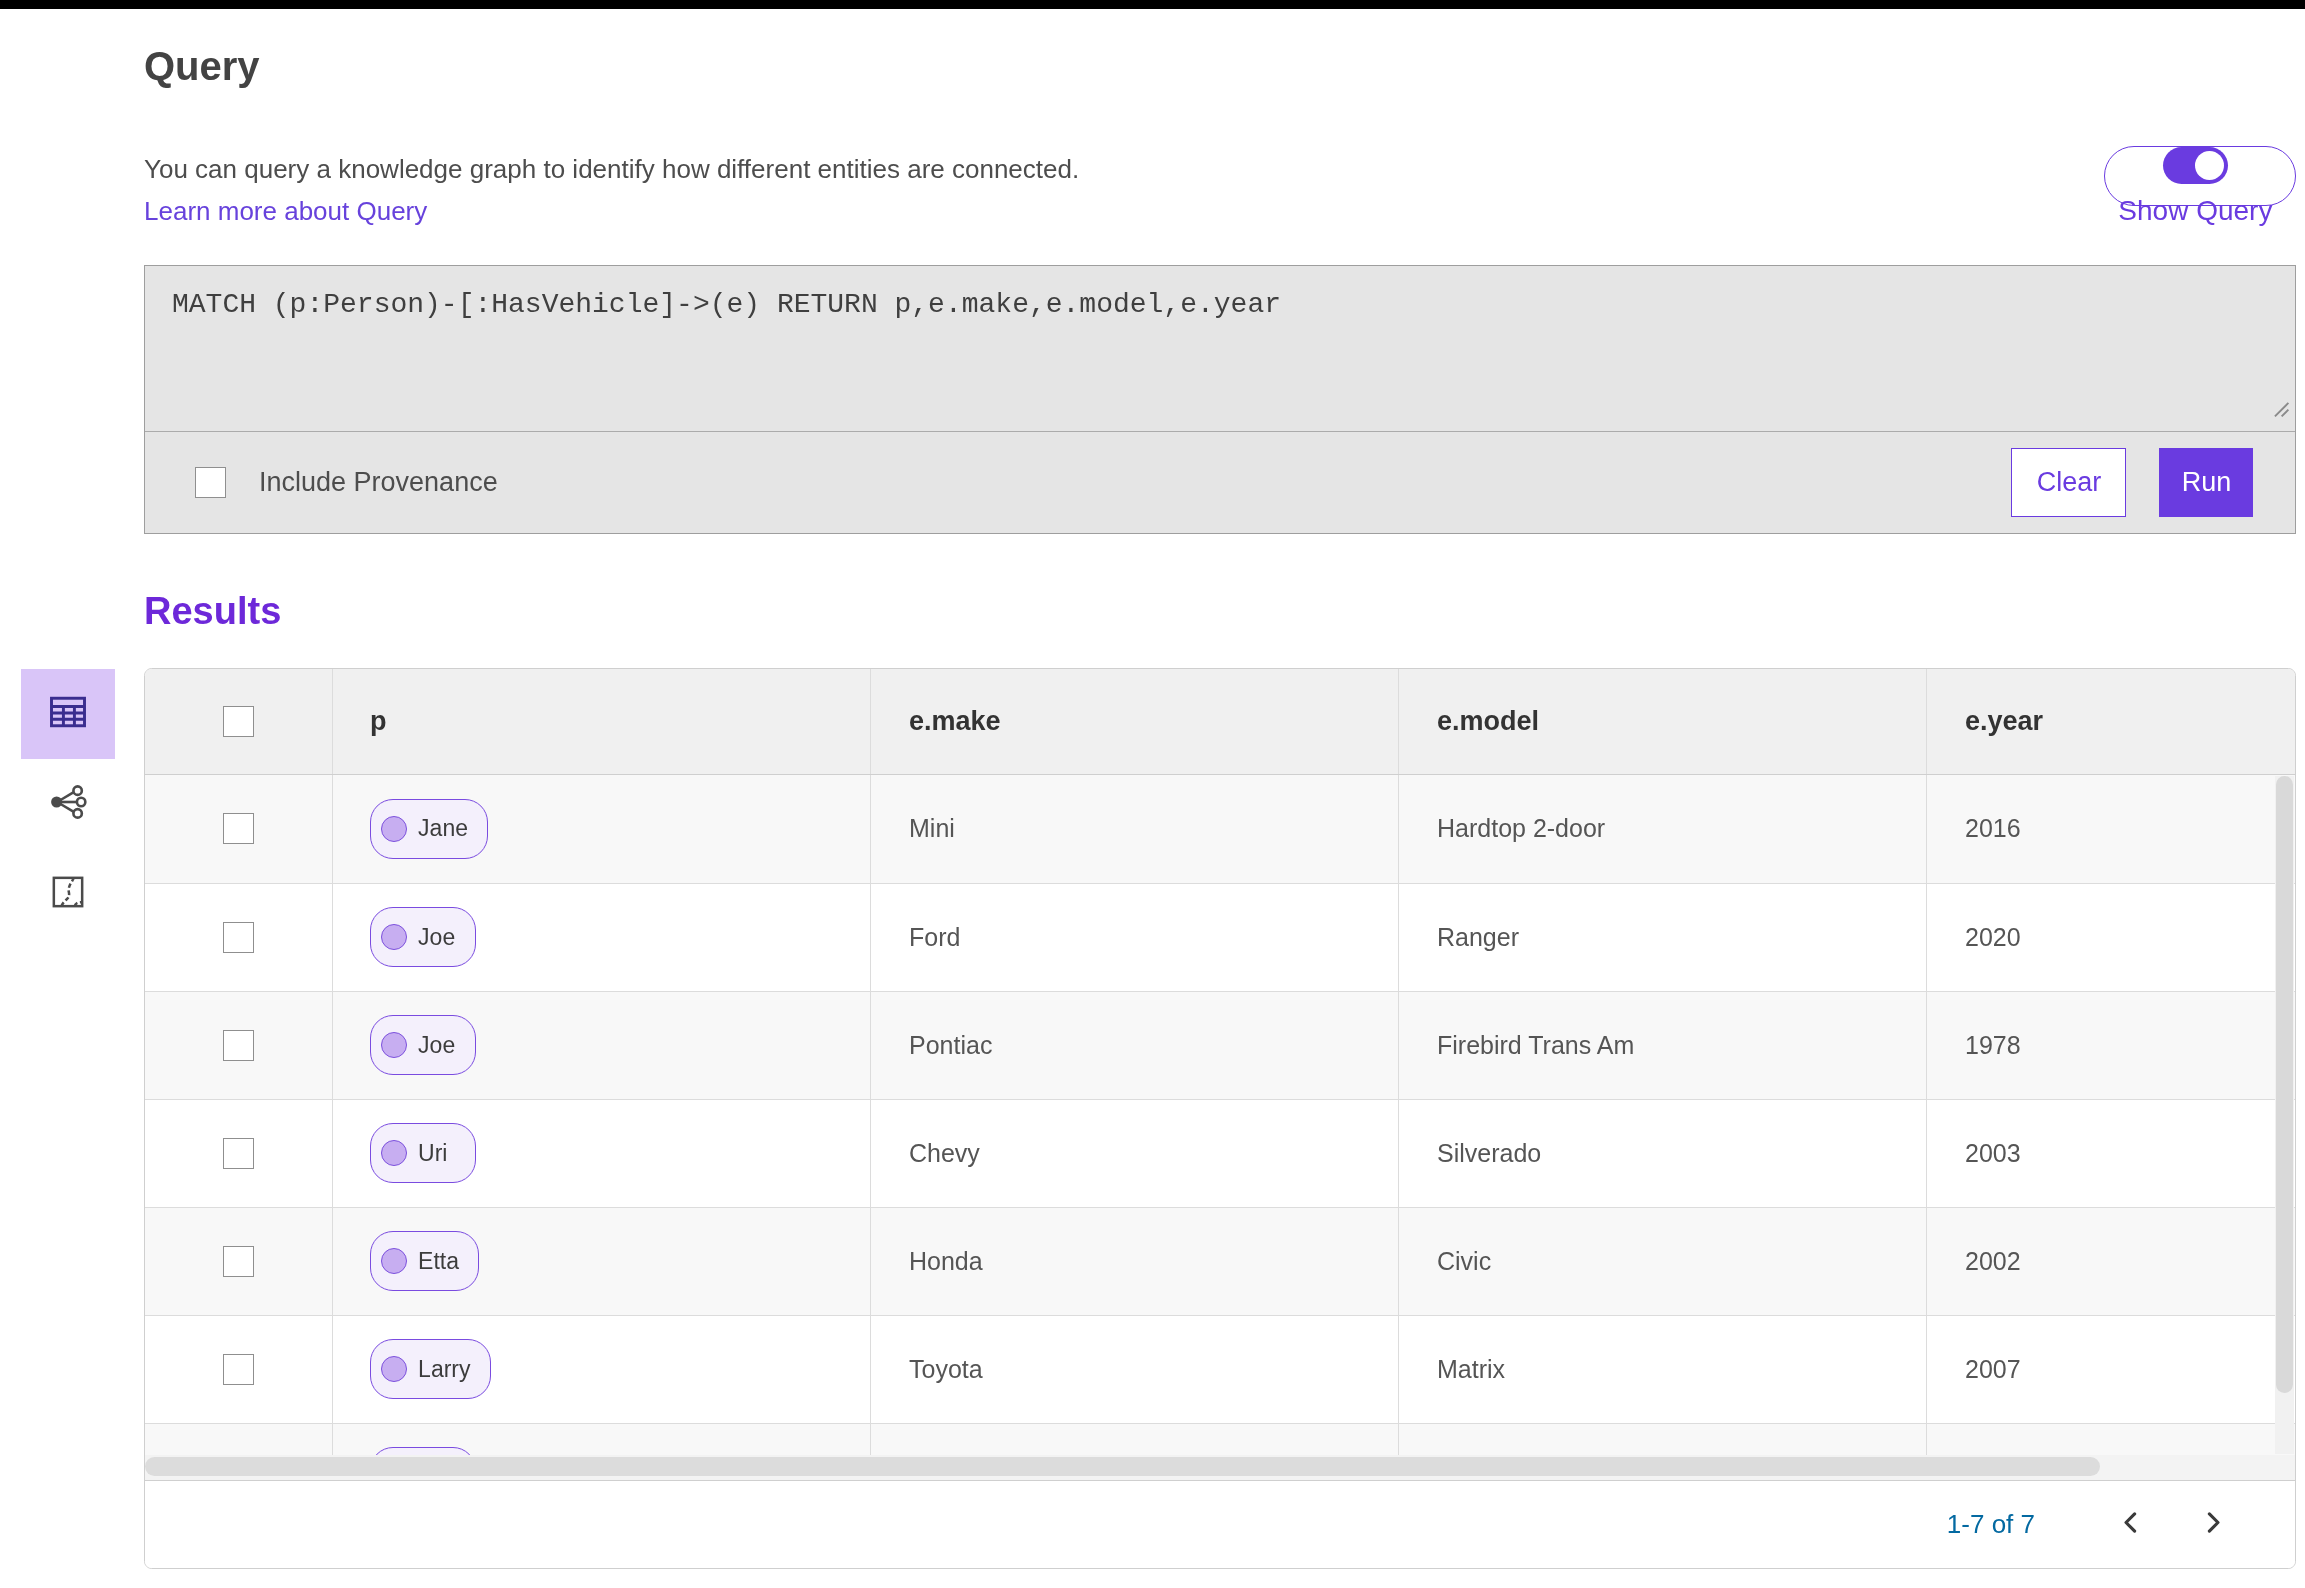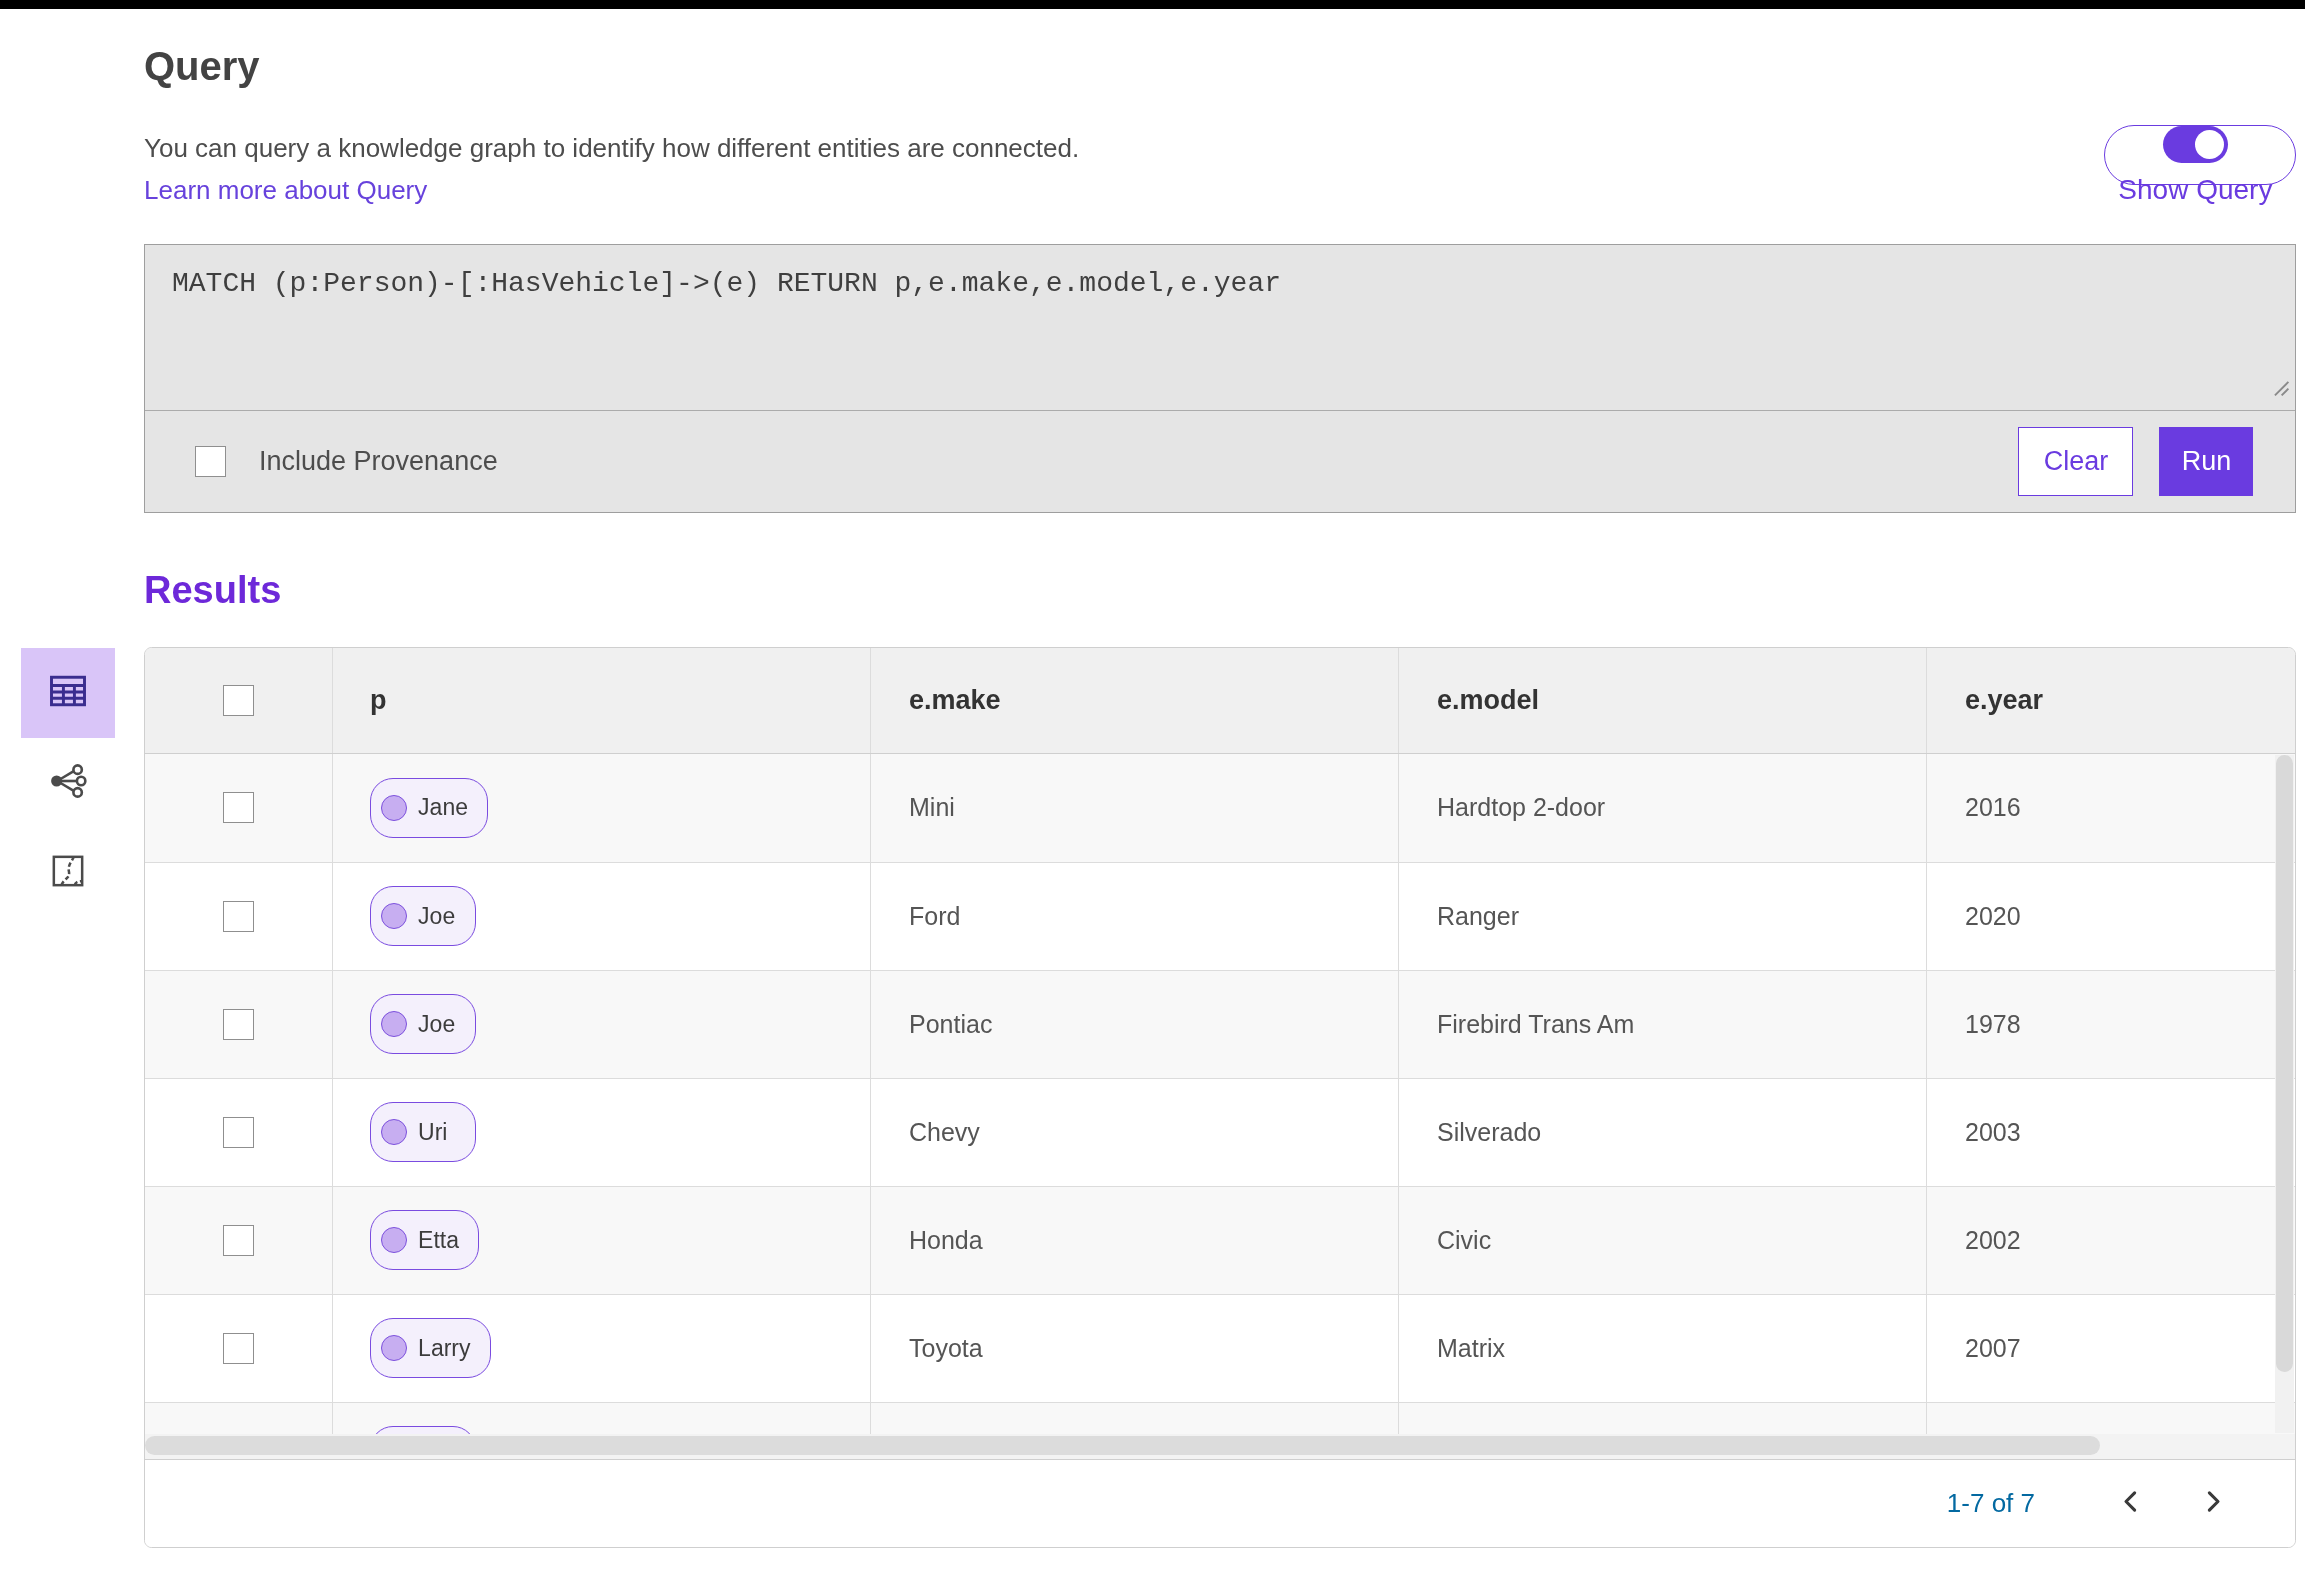--- a/index.html
+++ b/index.html
@@ -8,21 +8,21 @@
     width:2306px; height:1589px;
     font-family:"Liberation Sans", sans-serif;
     color:#4a4a4a;
     overflow:hidden;
   }
   .topbar { height:8.6px; background:#000; width:100%; }
   .content { position:relative; padding:0 9.6px 0 144px; width:2306px; }
 
   
   .page-title { margin-top:35px; font-size:40px; font-weight:700; color:#434343; }
-  .desc-row { position:relative; margin-top:40px; height:38px; }
+  .desc-row { position:relative; margin-top:61px; height:38px; }
   .description { font-size:26px; color:#4d4d4d; line-height:38px; }
   .learn-link { display:inline-block; margin-top:8px; font-size:26px; color:#6742dc; cursor:pointer; }
 
   .show-query-pill {
     position:absolute; right:0; top:-3.8px;
     height:60px; border:1.9px solid #6a3be0; border-radius:32px;
     display:flex; align-items:center; gap:11.5px; padding:0 23px 0 13.4px;
     background:#fff; cursor:pointer;flex-direction:column;
   }
   .toggle-track {
@@ -36,21 +36,21 @@
 
   
   .query-panel { margin-top:38px; border:1.9px solid #9e9e9e; background:#e5e5e5; }
   .query-input { position:relative; height:165px; padding:23px 27px; font-family:"Liberation Mono","DejaVu Sans Mono",monospace; font-size:28px; color:#3f3f3f; }
   .resize-handle { position:absolute; right:4.8px; bottom:4.8px; }
   .panel-bottom { border-top:1px solid #ababab; height:102px; display:flex; align-items:center; padding:0 42px 0 50px; }
   .checkbox { display:inline-block; width:31px; height:31px; border:1.9px solid #8f8f8f; background:#fff; flex:0 0 auto; cursor:pointer; }
   .include-label { font-size:27px; color:#4d4d4d; margin-left:33px; }
   .panel-spacer { flex:1; }
   .btn { display:flex; align-items:center; justify-content:center; font-size:27px; cursor:pointer; }
-  .btn-clear { width:115px; height:69px; border:1.9px solid #6a3be0; color:#6a3be0; background:#fff; margin-right:26px; }
+  .btn-clear { width:115px; height:69px; border:1.9px solid #6a3be0; color:#6a3be0; background:#fff; margin-right:33px; }
   .btn-run { width:94px; height:69px; background:#6a3be0; color:#fff; border:1.9px solid #6a3be0; }
 
   
   .results-title { margin-top:56px; font-size:38px; font-weight:700; color:#6d28d9; }
   .results-wrap { position:relative; margin-top:35px; width:2152px; }
 
   .icon-rail { position:absolute; left:-123px; top:1.9px; width:94px; }
   .rail-btn { width:94px; height:90px; display:flex; align-items:center; justify-content:center; cursor:pointer; background:transparent; }
   .rail-btn.selected { background:#d9c5f8; }
 

